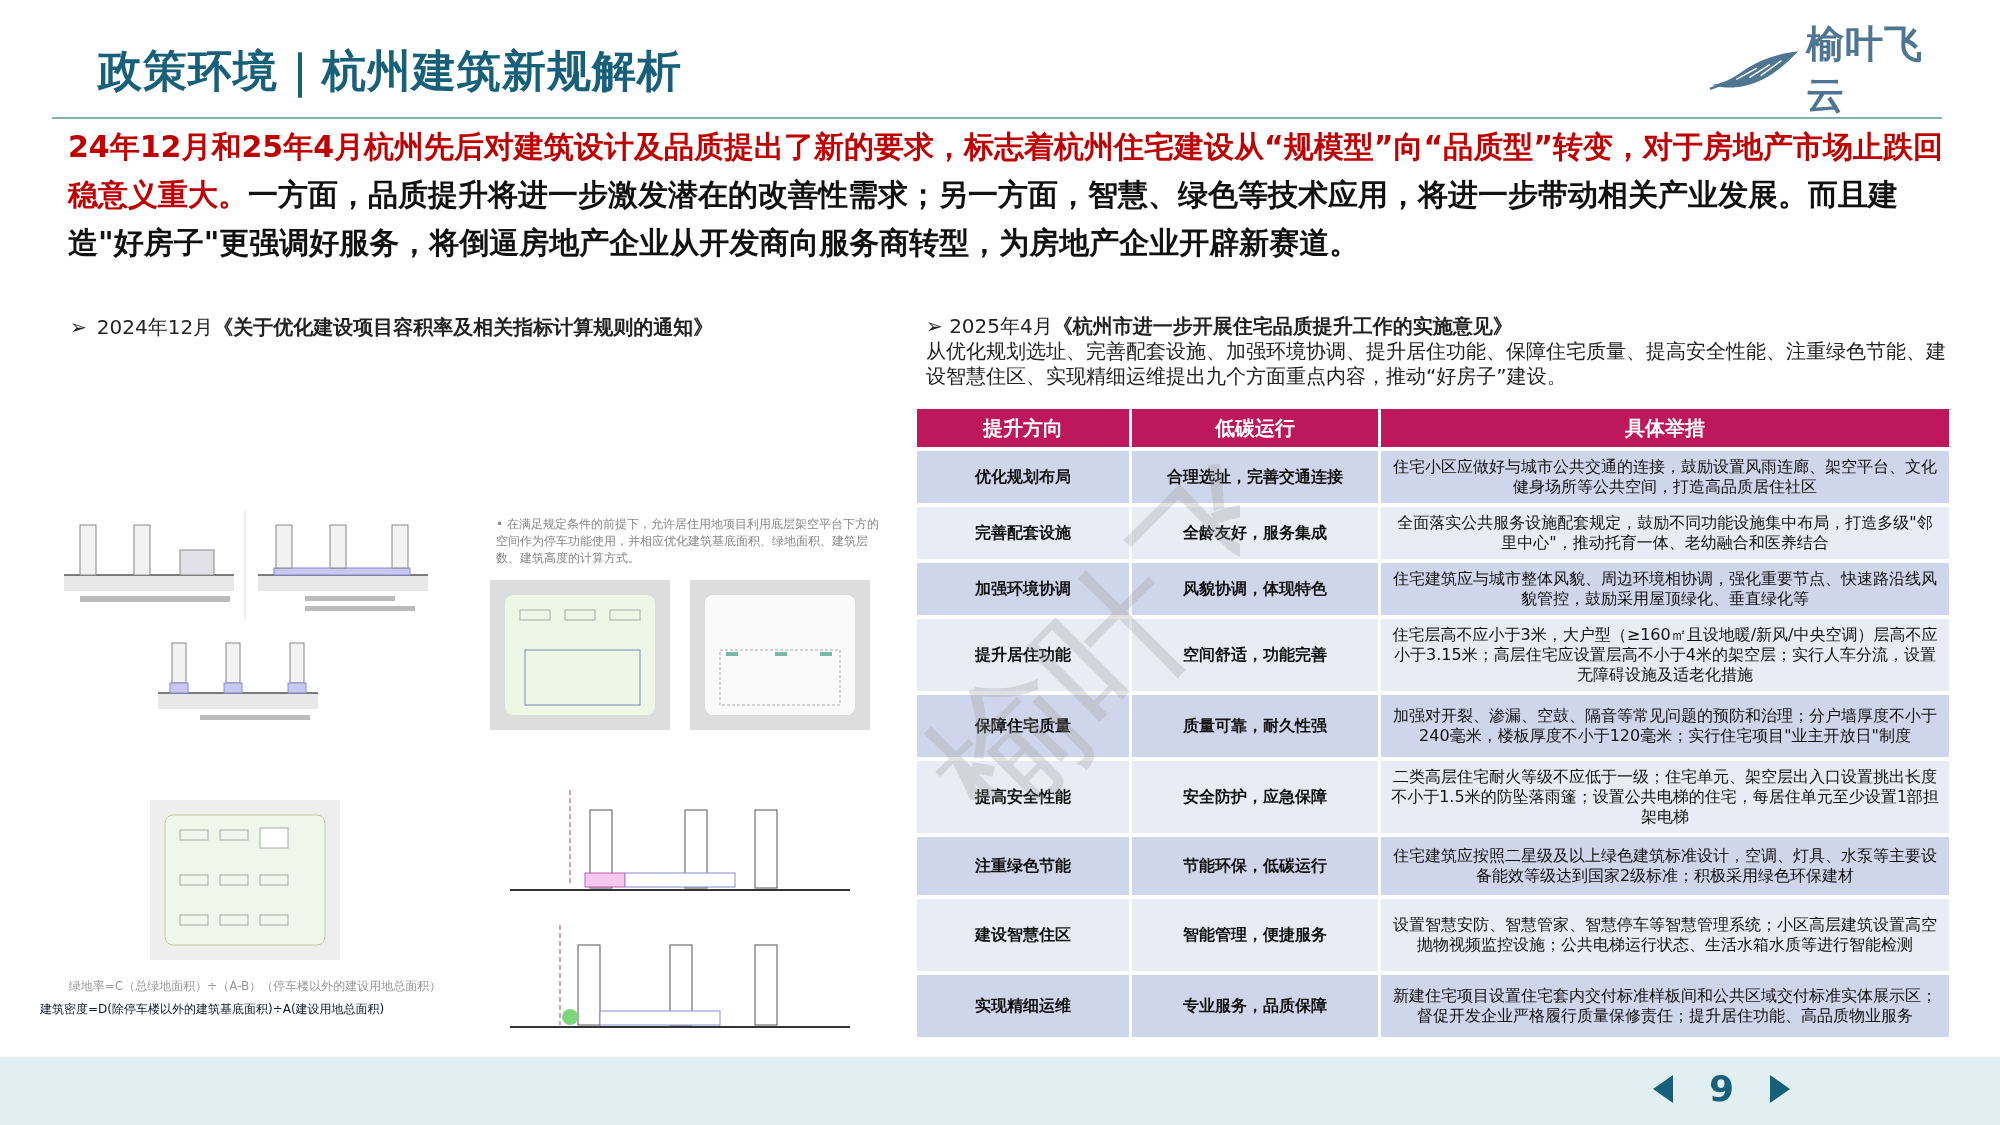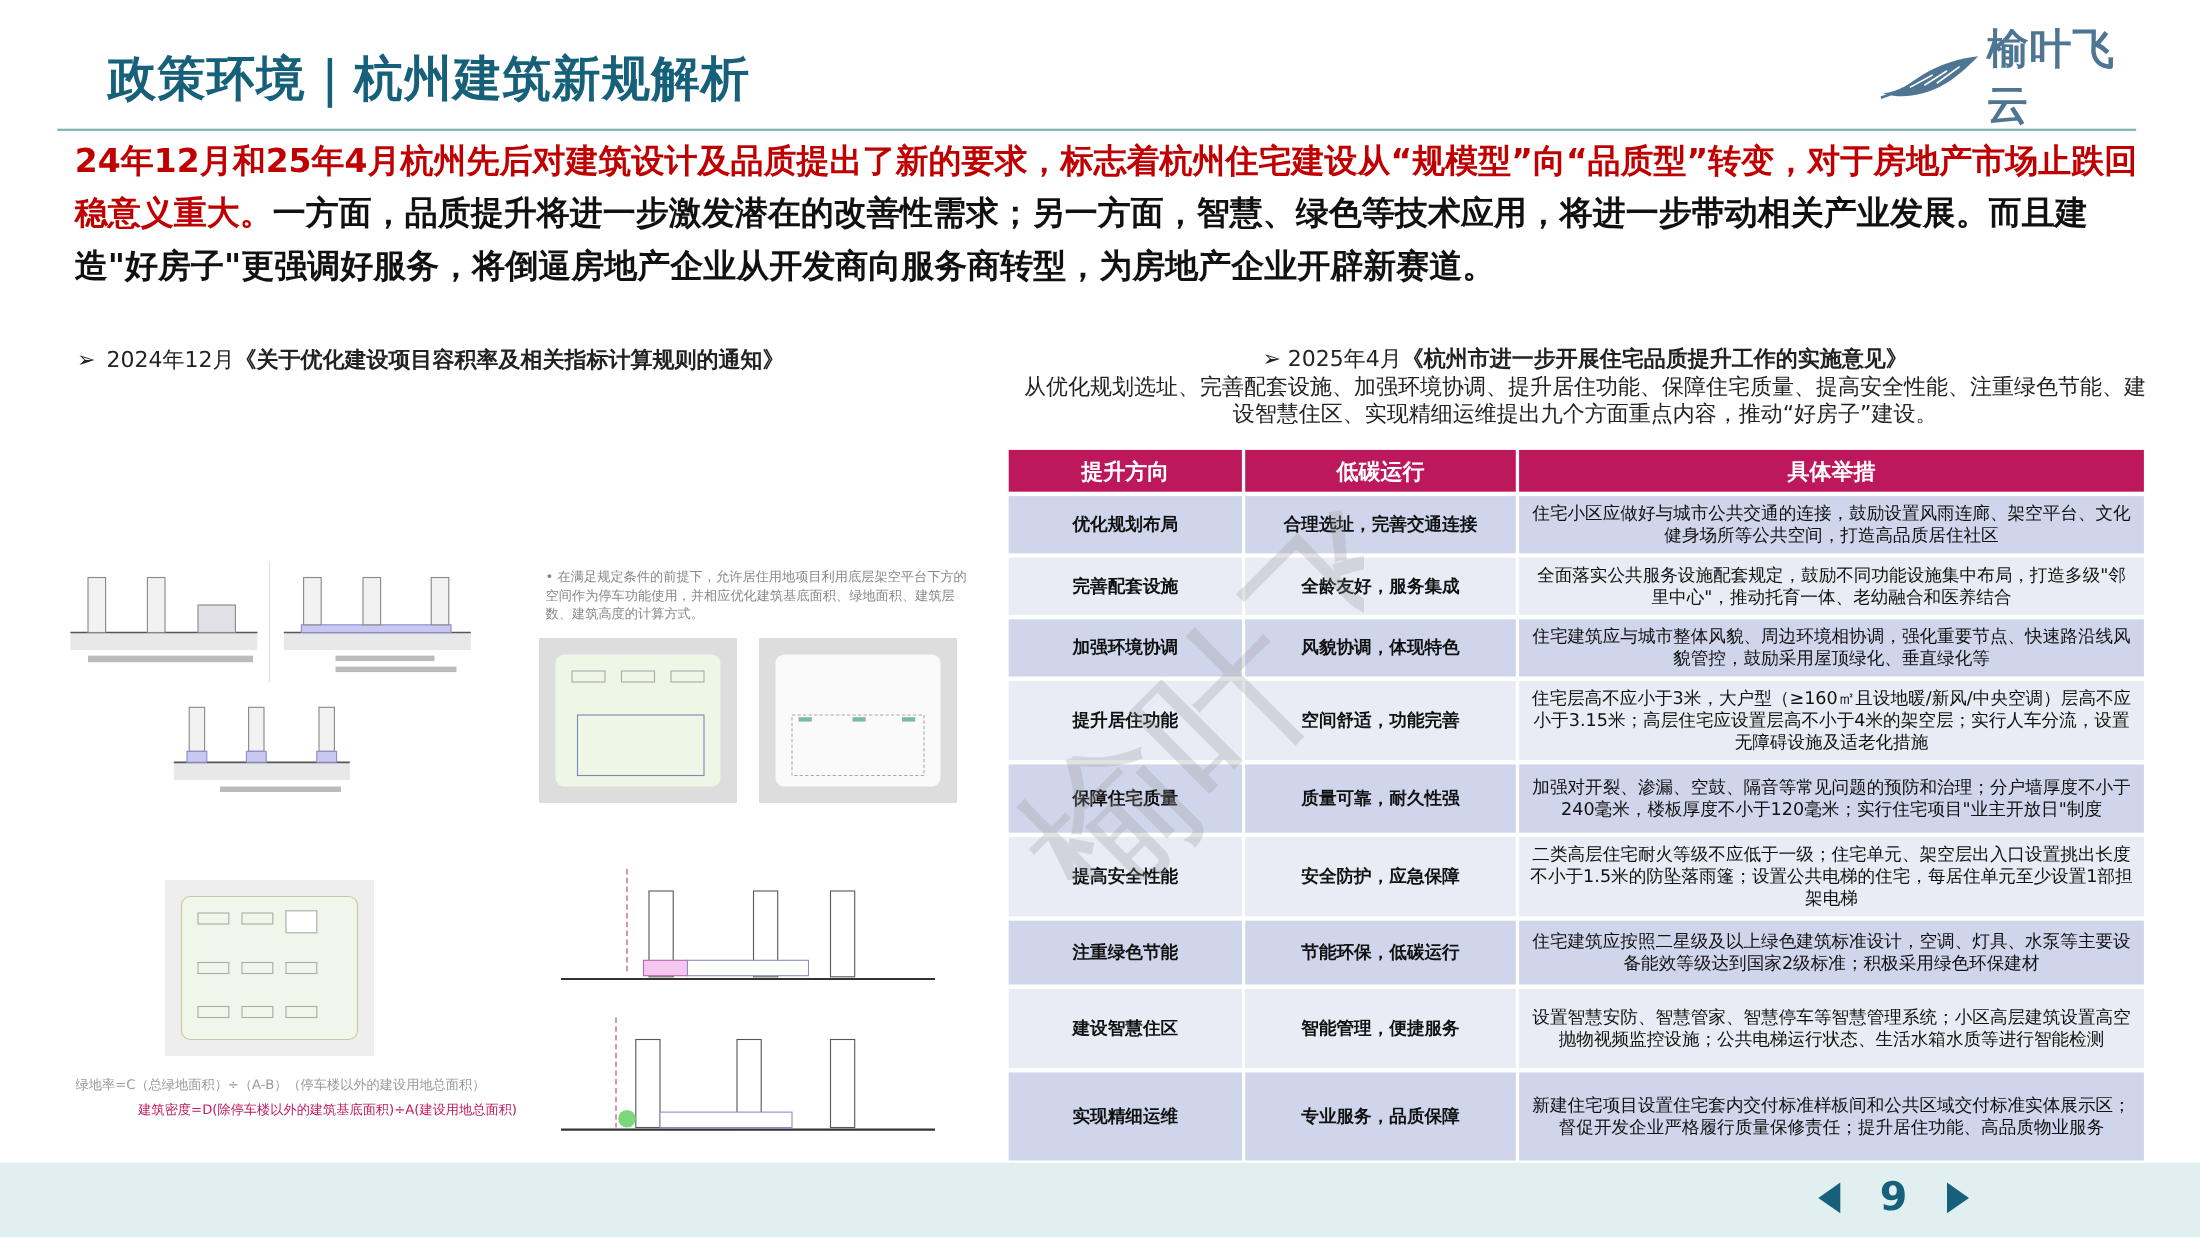--- a/index.html
+++ b/index.html
@@ -17,21 +17,21 @@
   .summary .red { color: #c00000; }
   .summary .black { color: #111; text-align: right; }
 
   .left-block { position: absolute; left: 70px; top: 314px; width: 800px; font-size: 20px; line-height: 26px; color: #222; }
   .left-block .head { display: flex; gap: 10px; }
   .left-block .head b { font-weight: bold; }
   .left-block ul { list-style: none; }
   .left-block li { position: relative; padding-left: 32px; }
   .left-block li::before { content: "•"; position: absolute; left: 4px; top: 0; }
 
-  .right-intro { position: absolute; left: 926px; top: 314px; width: 1030px; font-size: 20px; line-height: 25px; color: #222; text-align: center; }
+  .right-intro { position: absolute; left: 926px; top: 314px; width: 1030px; font-size: 20px; line-height: 25px; color: #222; }
   .right-intro .head b { font-weight: bold; }
 
   .figures { position: absolute; left: 40px; top: 500px; width: 840px; height: 540px; }
   .fig { position: absolute; }
 
   table.policy { position: absolute; left: 914px; top: 405px; width: 1038px; border-collapse: separate; border-spacing: 3px 4px; font-size: 16px; }
   table.policy th { background: #be185d; color: #fff; font-size: 20px; font-weight: bold; height: 38px; text-align: center; }
   table.policy td { text-align: center; padding: 4px 10px; line-height: 20px; color: #111; }
   table.policy td.dir, table.policy td.req { font-weight: bold; font-size: 16px; }
   table.policy tr.odd td { background: #cfd5ea; }
@@ -126,21 +126,21 @@
         <rect x="180" y="40" width="28" height="10" fill="none" stroke="#aaa"></rect>
         <rect x="220" y="38" width="28" height="20" fill="#fff" stroke="#aaa"></rect>
       <rect x="140" y="85" width="28" height="10" fill="none" stroke="#aaa"></rect>
         <rect x="180" y="85" width="28" height="10" fill="none" stroke="#aaa"></rect>
         <rect x="220" y="85" width="28" height="10" fill="none" stroke="#aaa"></rect>
       <rect x="140" y="125" width="28" height="10" fill="none" stroke="#aaa"></rect>
         <rect x="180" y="125" width="28" height="10" fill="none" stroke="#aaa"></rect>
         <rect x="220" y="125" width="28" height="10" fill="none" stroke="#aaa"></rect>
     </svg>
     <div style="font-size:12px;color:#999;text-align:center;margin-top:4px;">绿地率=C（总绿地面积）÷（A-B）（停车楼以外的建设用地总面积）</div>
-    <div style="font-size:12px;color:#be185d;text-align:right;margin-top:6px;">建筑密度=D(除停车楼以外的建筑基底面积)÷A(建设用地总面积)</div>
+    <div style="font-size:12px;color:#0f172a;text-align:left;margin-top:6px;">建筑密度=D(除停车楼以外的建筑基底面积)÷A(建设用地总面积)</div>
   </div>
 
   <svg class="fig" style="left:450px;top:275px" width="390" height="265" viewBox="0 0 390 265">
     <line x1="80" y1="15" x2="80" y2="110" stroke="#b04070" stroke-dasharray="5 3"></line>
     <rect x="100" y="35" width="22" height="78" fill="#fff" stroke="#555"></rect>
     <rect x="195" y="35" width="22" height="78" fill="#fff" stroke="#555"></rect>
     <rect x="265" y="35" width="22" height="78" fill="#fff" stroke="#555"></rect>
     <rect x="95" y="98" width="40" height="14" fill="#f5c8ef" stroke="#c060b0"></rect>
     <rect x="135" y="98" width="110" height="14" fill="#fff" stroke="#8a8ad0"></rect>
     <line x1="20" y1="115" x2="360" y2="115" stroke="#333" stroke-width="2"></line>
@@ -209,21 +209,21 @@
     <tr class="odd" style="height:58px">
       <td class="dir">注重绿色节能</td>
       <td class="req">节能环保，低碳运行</td>
       <td>住宅建筑应按照二星级及以上绿色建筑标准设计，空调、灯具、水泵等主要设备能效等级达到国家2级标准；积极采用绿色环保建材</td>
     </tr>
     <tr class="even" style="height:72px">
       <td class="dir">建设智慧住区</td>
       <td class="req">智能管理，便捷服务</td>
       <td>设置智慧安防、智慧管家、智慧停车等智慧管理系统；小区高层建筑设置高空抛物视频监控设施；公共电梯运行状态、生活水箱水质等进行智能检测</td>
     </tr>
-    <tr class="odd" style="height:80px">
+    <tr class="odd" style="height:62px">
       <td class="dir">实现精细运维</td>
       <td class="req">专业服务，品质保障</td>
       <td>新建住宅项目设置住宅套内交付标准样板间和公共区域交付标准实体展示区；督促开发企业严格履行质量保修责任；提升居住功能、高品质物业服务</td>
     </tr>
   </tbody>
 </table>
 
 <svg class="watermark" viewBox="0 0 480 420">
   <text x="60" y="380" font-size="150" font-family="DejaVu Sans, sans-serif" fill="#9a9a9a" transform="rotate(-45 240 210)">榆叶飞云</text>
 </svg>

